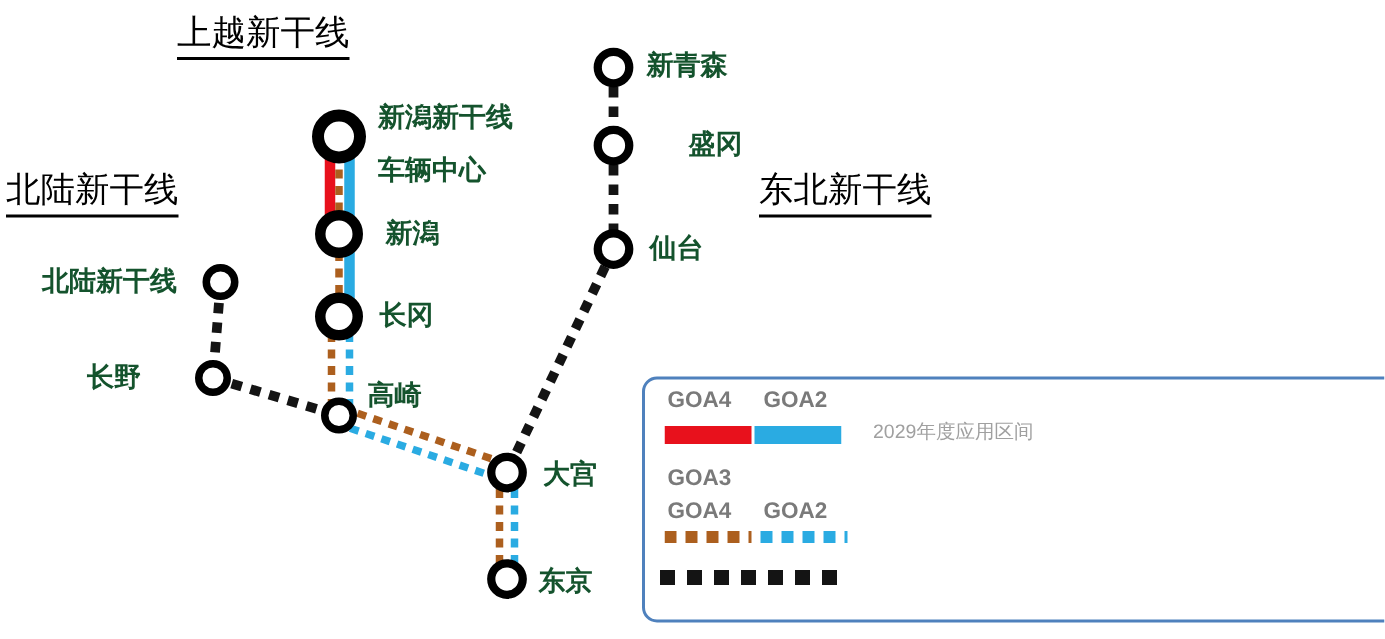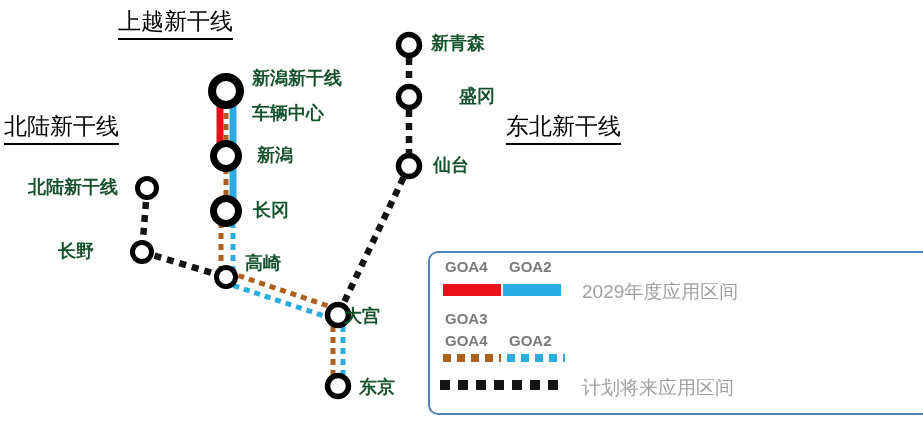--- a/index.html
+++ b/index.html
@@ -15,21 +15,21 @@
   .lbl.two{white-space:pre-line;line-height:35px;}
   .title{
     position:absolute;font-size:23px;font-weight:400;color:#000;
     border-bottom:2px solid #000;padding-bottom:1px;white-space:nowrap;
   }
   .legend{
     position:absolute;left:428px;top:251px;width:569px;height:164px;
     border:2.5px solid #4f81bd;border-radius:10px;background:#fff;box-sizing:border-box;
   }
   .goa{position:absolute;font-size:15px;font-weight:700;color:#7a7a7a;white-space:nowrap;}
-  .ltext{position:absolute;font-size:19px;font-weight:400;color:#a0a0a0;white-space:nowrap;}
+  .ltext{position:absolute;font-size:13px;font-weight:400;color:#a0a0a0;white-space:nowrap;}
   .swatch{position:absolute;}
   .lw7{stroke-width:7;}
   .dash5{stroke-width:5;stroke-dasharray:6 5;}
   .dashb{stroke-width:6.5;stroke-dasharray:7 6;}
   circle.station{fill:#fff;stroke:#000;}
 </style>
 </head>
 <body>
 
 <div class="canvas">
@@ -70,21 +70,21 @@
   <div class="title" style="left:4px;top:111px">北陆新干线</div>
   <div class="title" style="left:506px;top:111px">东北新干线</div>
 
   <div class="lbl two" style="left:252px;top:61px">新潟新干线
 车辆中心</div>
   <div class="lbl" style="left:257px;top:145px">新潟</div>
   <div class="lbl" style="left:253px;top:200px">长冈</div>
   <div class="lbl" style="left:245px;top:253px">高崎</div>
   <div class="lbl" style="left:28px;top:177px">北陆新干线</div>
   <div class="lbl" style="left:58px;top:241px">长野</div>
-  <div class="lbl" style="left:344px;top:306px">大宫</div>
+  <div class="lbl" style="left:362px;top:306px">大宫</div>
   <div class="lbl" style="left:359px;top:377px">东京</div>
   <div class="lbl" style="left:431px;top:33px">新青森</div>
   <div class="lbl" style="left:459px;top:86px">盛冈</div>
   <div class="lbl" style="left:433px;top:155px">仙台</div>
 
   <div class="legend">
     <span class="goa" style="left:15px;top:5px">GOA4</span>
     <span class="goa" style="left:79px;top:5px">GOA2</span>
     <svg class="swatch" style="left:13px;top:31px" width="118" height="12">
       <rect x="0" y="0" width="58" height="12" fill="#e8111c"></rect>
@@ -96,16 +96,15 @@
     <span class="goa" style="left:15px;top:79px">GOA4</span>
     <span class="goa" style="left:79px;top:79px">GOA2</span>
     <svg class="swatch" style="left:13px;top:101px" width="125" height="8">
       <line x1="0" y1="4" x2="58" y2="4" stroke-width="8" stroke-dasharray="8 6" stroke="#ac5f1e"></line>
       <line x1="64" y1="4" x2="122" y2="4" stroke-width="8" stroke-dasharray="8 6" stroke="#2aabe2"></line>
     </svg>
 
     <svg class="swatch" style="left:10px;top:127px" width="126" height="10">
       <line x1="0" y1="5" x2="126" y2="5" stroke-width="10" stroke-dasharray="10 8" stroke="#141414"></line>
     </svg>
-    <span class="ltext" style="left:152px;top:122px">计划将来应用区间</span>
   </div>
 
 </div>
 
 </body></html>

